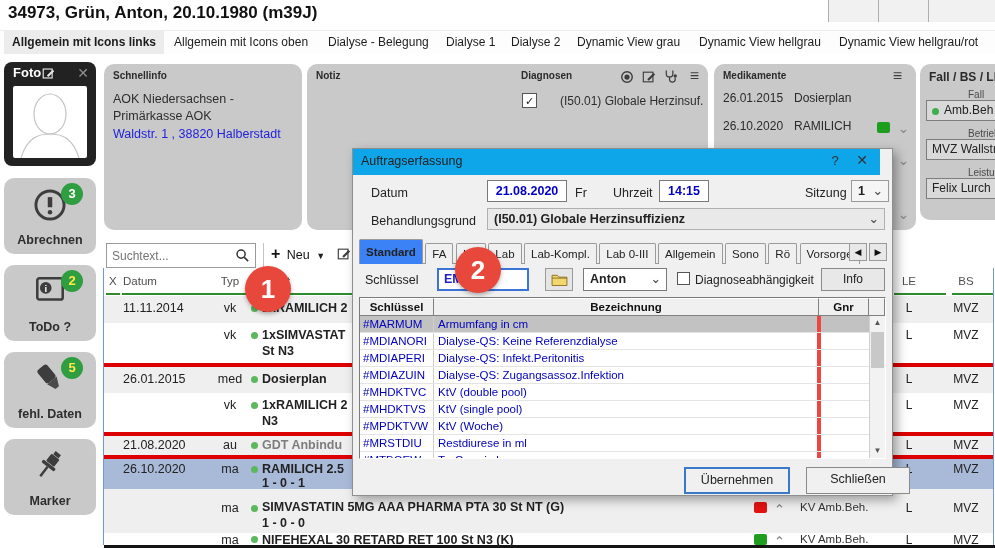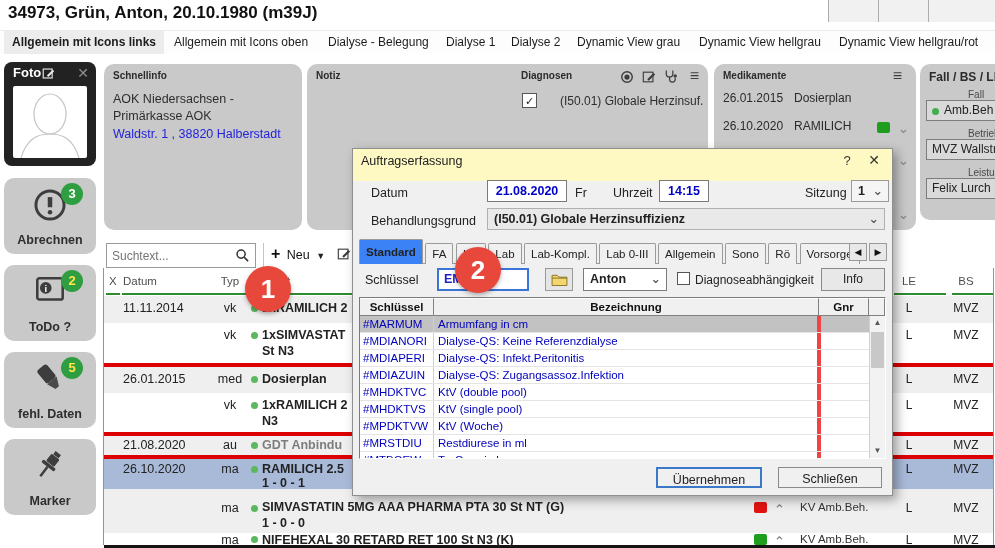--- a/index.html
+++ b/index.html
@@ -68,21 +68,21 @@
   .c-kv { position:absolute; left:696px; font-size:11.5px; color:#333; white-space:nowrap; }
   .c-le { position:absolute; left:780px; width:50px; text-align:center; font-size:12px; }
   .c-bs { position:absolute; left:838px; width:48px; text-align:center; font-size:12px; }
   .redsep { left:104px; width:889px; height:4px; background:#dd0000; }
   .blue-frame { left:103px; top:268px; width:891px; height:277px; border-left:1px solid #6f9ad1; border-right:1px solid #6f9ad1; pointer-events:none; }
   .blackbar { left:104px; top:545px; width:891px; height:3px; background:#141414; }
 
   
   .dialog { left:352px; top:148px; width:541px; height:348px; background:#f0f0f0; border:1px solid #8f8f8f;
             box-shadow:4px 4px 10px rgba(0,0,0,0.35); font-size:12.5px; }
-  .dlg-titlebar { position:absolute; left:0; top:0; right:0; height:32px; background:#fef9c3; }
+  .dlg-titlebar { position:absolute; left:0; top:0; right:12px; height:26px; background:#0ea5e9; }
   .dlg-title { position:absolute; left:8px; top:5px; font-size:12.5px; color:#222; }
   .dlg-help { position:absolute; right:36px; top:4px; width:18px; text-align:center; color:#333; font-size:13px; }
   .dlg-close { position:absolute; right:8px; top:3px; width:20px; text-align:center; color:#333; font-size:14px; }
   .dlg-label { position:absolute; color:#222; }
   .dlg-input { position:absolute; background:#fff; border:1px solid #7a7a7a; color:#0000cc; font-weight:bold;
                text-align:center; line-height:20px; font-size:12.5px; }
   .dlg-select { position:absolute; border:1px solid #9a9a9a; line-height:20px; padding-left:6px; }
   .sel-caret { position:absolute; right:5px; top:0; color:#555; font-weight:bold; }
   .tabstrip { position:absolute; left:6px; top:90px; width:485px; height:25px; border-bottom:1px solid #9a9a9a; white-space:nowrap; }
   .dtab { display:inline-block; height:21px; line-height:20px; padding:0 6px; margin-top:4px; font-size:11.5px;
@@ -102,21 +102,21 @@
   .dl-hcell { background:#f0f0f0; border-right:1px solid #808080; border-bottom:1px solid #808080; border-top:1px solid #fff;
               font-weight:bold; text-align:center; line-height:17px; color:#111; }
   .dl-row { position:absolute; left:0; width:511px; height:17px; display:flex; border-bottom:1px solid #e4e4e4; color:#0000bb; line-height:16px; }
   .dl-row.sel { background:#c2c2c2; }
   .dl-key { width:74px; padding-left:3px; border-right:1px solid #cfcfcf; overflow:hidden; white-space:nowrap; }
   .dl-name { flex:1; padding-left:4px; border-right:4px solid #ef4444; overflow:hidden; white-space:nowrap; }
   .dl-gnr { width:50px; }
   .dl-scroll { position:absolute; right:0; top:18px; bottom:0; width:16px; background:#f2f2f2; border-left:1px solid #d0d0d0; }
   .dl-arrow { position:absolute; left:0; width:15px; height:14px; text-align:center; font-size:8px; color:#555; line-height:14px; }
   .dl-thumb { position:absolute; left:1px; top:16px; width:13px; height:36px; background:#c8c8c8; }
-  .dlg-btn { position:absolute; top:318px; height:21px; background:#f0f0f0; text-align:center; line-height:22px; font-size:12.5px; }
+  .dlg-btn { position:absolute; top:318px; height:27px; background:#f0f0f0; text-align:center; line-height:22px; font-size:12.5px;margin-left:28px; }
   .primary { border:2px solid #3c78c8; }
   .secondary { border:1px solid #8a8a8a; }
 
   
   .annot { width:46px; height:46px; border-radius:50%; background:#e8483c; color:#fff; font-size:26px; font-weight:bold;
            text-align:center; line-height:46px; box-shadow:0 2px 4px rgba(0,0,0,0.3); z-index:60; }
   .z-rows { z-index:1; } .z-frame { z-index:2; } .z-dlg { z-index:40; }
 </style>
 </head>
 <body>

